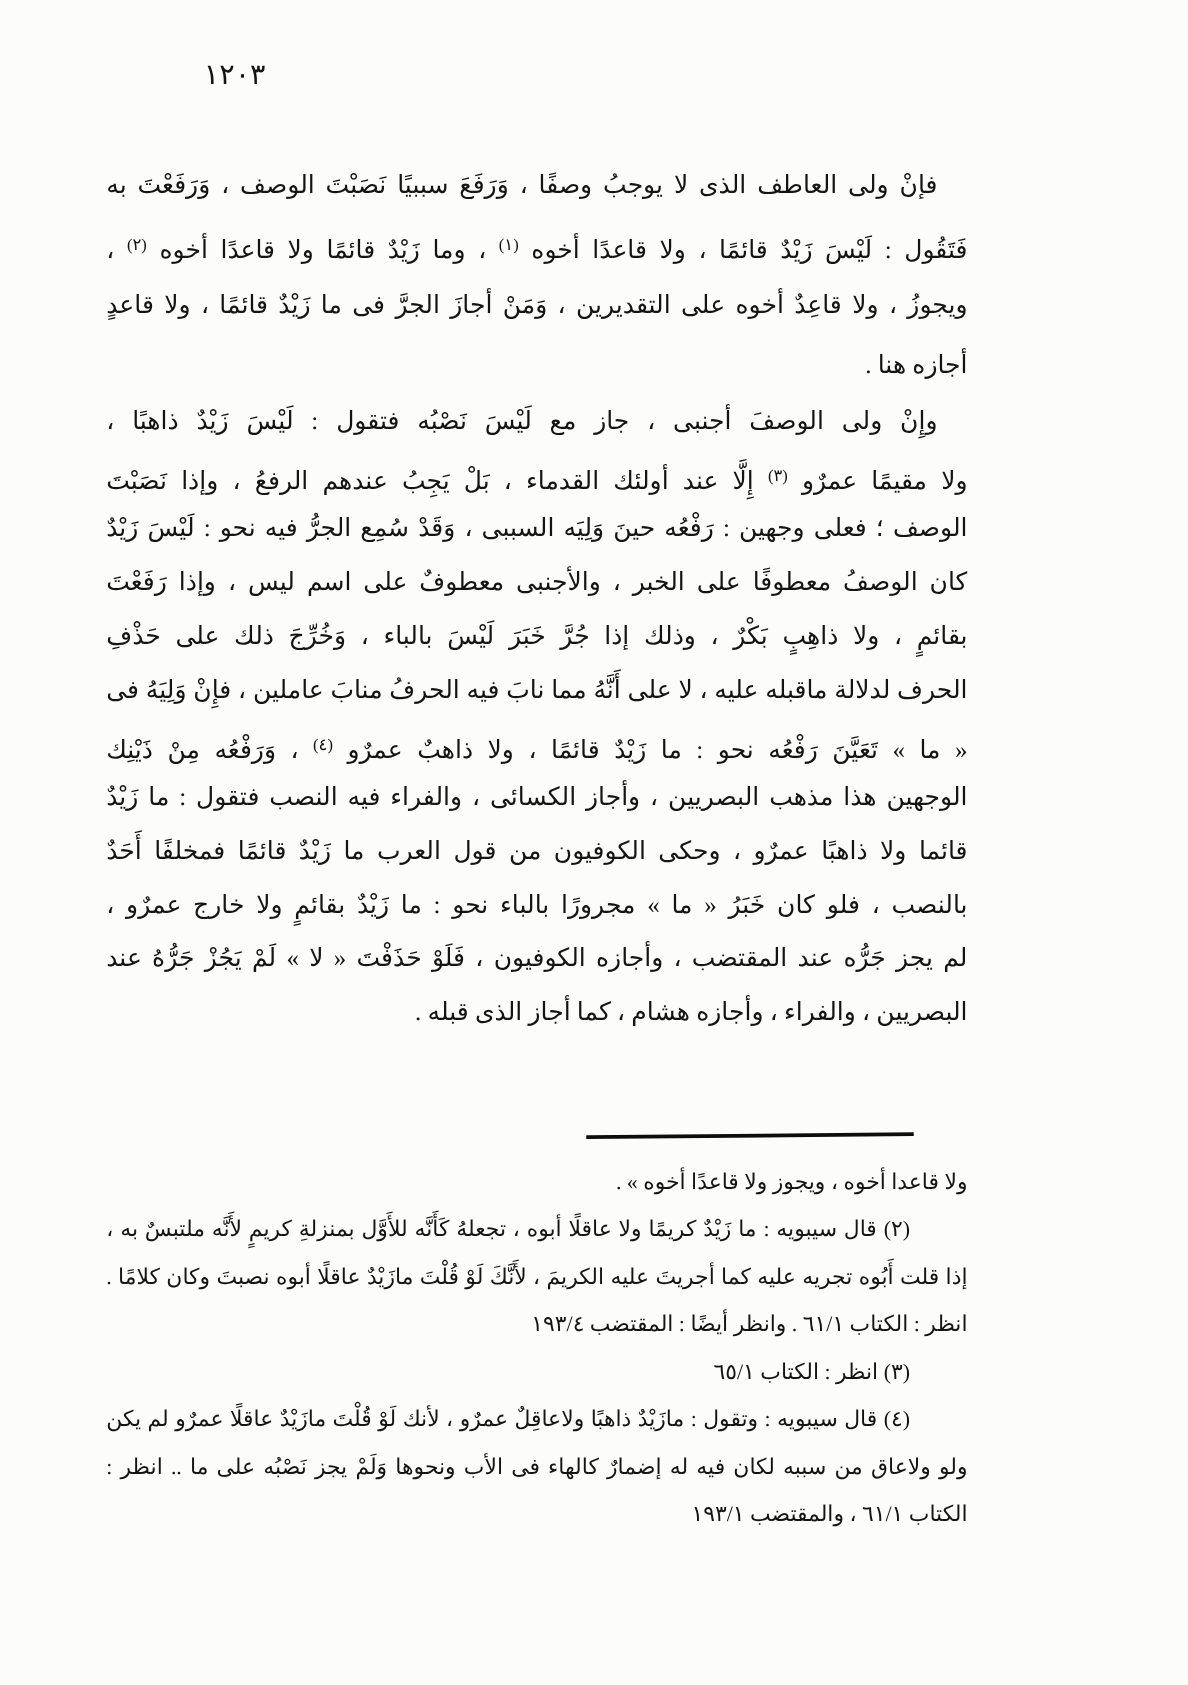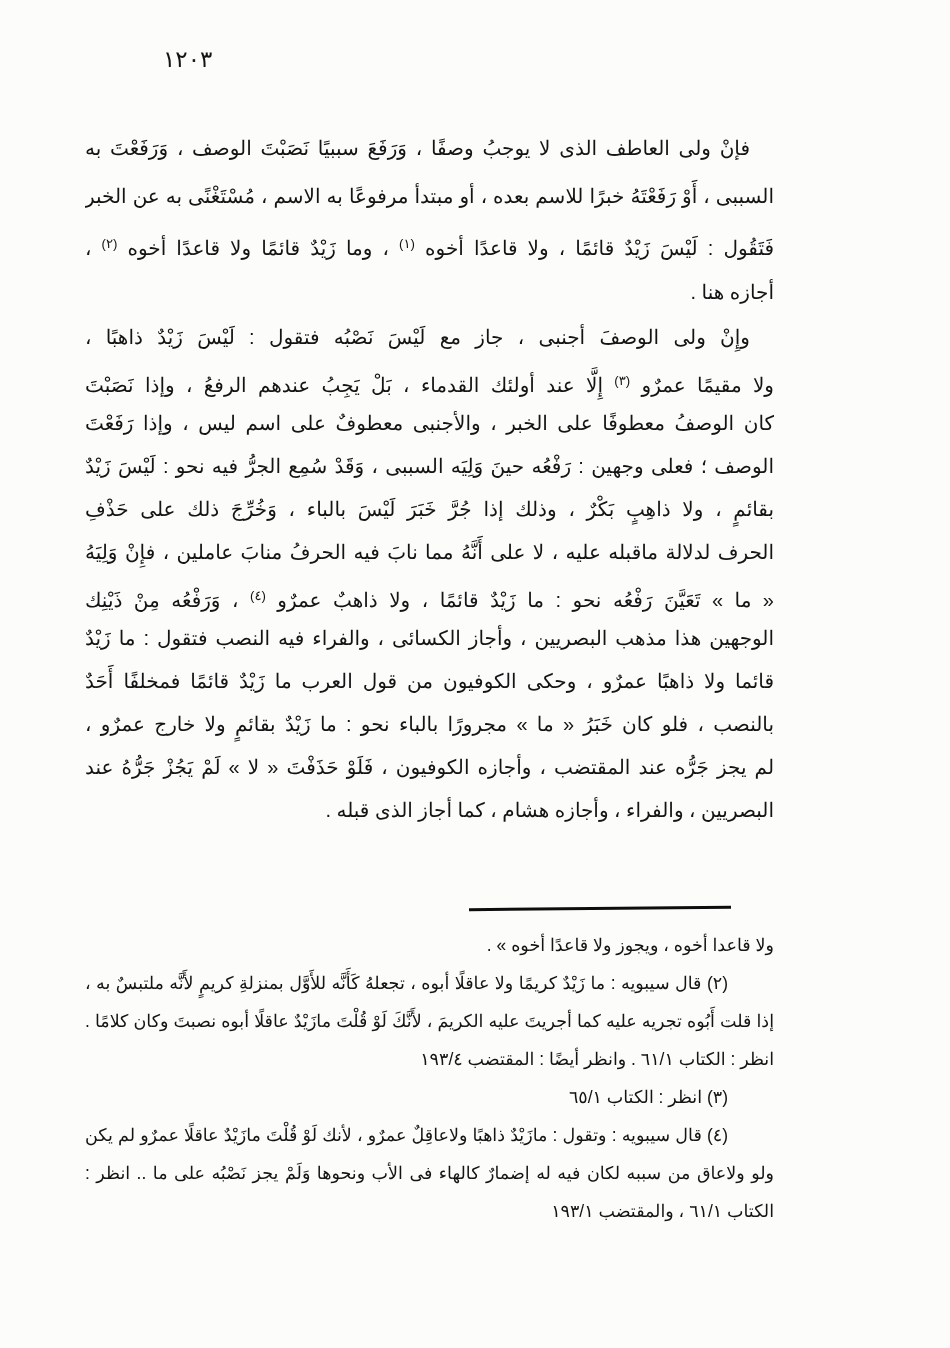--- a/index.html
+++ b/index.html
@@ -1,19 +1,19 @@
 <!DOCTYPE html>
 <html lang="ar"><head>
 <meta charset="utf-8">
 <style>
   html,body { margin:0; padding:0; background:#fcfcfa; }
   .page {
     position:relative; width:816px; height:1348px;
     background:#fcfcfa; color:#141414; overflow:hidden;
-    font-family:Liberation Sans, sans-serif;
+    font-family:Liberation Serif, serif;
   }
   .pagenum {
     position:absolute; top:46px; left:163px;
     font-size:23px; letter-spacing:3px; direction:ltr;
   }
   .textcol { position:absolute; right:42px; left:85px; direction:rtl; }
   #main-text { top:124px; font-size:20px; }
   #footnotes { top:926px; font-size:17.5px; }
   .line { overflow:hidden; }
   .p1 .line { height:48px; line-height:48px; }
@@ -29,29 +29,29 @@
   }
 </style>
 </head>
 <body>
 
 <div class="page">
   <div class="pagenum">١٢٠٣</div>
   <div id="main-text" class="textcol">
       <div class="p1">
         <div class="line just first-main">فإنْ ولى العاطف الذى لا يوجبُ وصفًا ، وَرَفَعَ سببيًا نَصَبْتَ الوصف ، وَرَفَعْتَ به</div>
-        <div class="line just">السببى ، أَوْ رَفَعْتَهُ خبرًا للاسم بعده ، أو مبتدأ مرفوعًا به الاسم ، مُسْتَغْنًى به عن الخبر</div>
         <div class="line just">فَتَقُول : لَيْسَ زَيْدٌ قائمًا ، ولا قاعدًا أخوه <span class="fnref">(١)</span> ، وما زَيْدٌ قائمًا ولا قاعدًا أخوه <span class="fnref">(٢)</span> ،</div>
+        <div class="line just">ويجوزُ ، ولا قاعِدٌ أخوه على التقديرين ، وَمَنْ أجازَ الجرَّ فى ما زَيْدٌ قائمًا ، ولا قاعدٍ</div>
         <div class="line">أجازه هنا .</div>
       </div>
       <div class="p2">
         <div class="line just first-main">وإِنْ ولى الوصفَ أجنبى ، جاز مع لَيْسَ نَصْبُه فتقول : لَيْسَ زَيْدٌ ذاهبًا ،</div>
         <div class="line just">ولا مقيمًا عمرٌو <span class="fnref">(٣)</span> إِلَّا عند أولئك القدماء ، بَلْ يَجِبُ عندهم الرفعُ ، وإذا نَصَبْتَ</div>
+        <div class="line just">الوصف ؛ فعلى وجهين : رَفْعُه حينَ وَلِيَه السببى ، وَقَدْ سُمِع الجرُّ فيه نحو : لَيْسَ زَيْدٌ</div>
         <div class="line just">كان الوصفُ معطوفًا على الخبر ، والأجنبى معطوفٌ على اسم ليس ، وإذا رَفَعْتَ</div>
-        <div class="line just">الوصف ؛ فعلى وجهين : رَفْعُه حينَ وَلِيَه السببى ، وَقَدْ سُمِع الجرُّ فيه نحو : لَيْسَ زَيْدٌ</div>
         <div class="line just">بقائمٍ ، ولا ذاهِبٍ بَكْرٌ ، وذلك إذا جُرَّ خَبَرَ لَيْسَ بالباء ، وَخُرِّجَ ذلك على حَذْفِ</div>
         <div class="line just">الحرف لدلالة ماقبله عليه ، لا على أَنَّهُ مما نابَ فيه الحرفُ منابَ عاملين ، فإِنْ وَلِيَهُ فى</div>
         <div class="line just">« ما » تَعَيَّنَ رَفْعُه نحو : ما زَيْدٌ قائمًا ، ولا ذاهبٌ عمرٌو <span class="fnref">(٤)</span> ، وَرَفْعُه مِنْ ذَيْنِك</div>
         <div class="line just">الوجهين هذا مذهب البصريين ، وأجاز الكسائى ، والفراء فيه النصب فتقول : ما زَيْدٌ</div>
         <div class="line just">قائما ولا ذاهبًا عمرٌو ، وحكى الكوفيون من قول العرب ما زَيْدٌ قائمًا فمخلفًا أَحَدٌ</div>
         <div class="line just">بالنصب ، فلو كان خَبَرُ « ما » مجرورًا بالباء نحو : ما زَيْدٌ بقائمٍ ولا خارج عمرٌو ،</div>
         <div class="line just">لم يجز جَرُّه عند المقتضب ، وأجازه الكوفيون ، فَلَوْ حَذَفْتَ « لا » لَمْ يَجُزْ جَرُّهُ عند</div>
         <div class="line">البصريين ، والفراء ، وأجازه هشام ، كما أجاز الذى قبله .</div>
       </div>
     </div>

